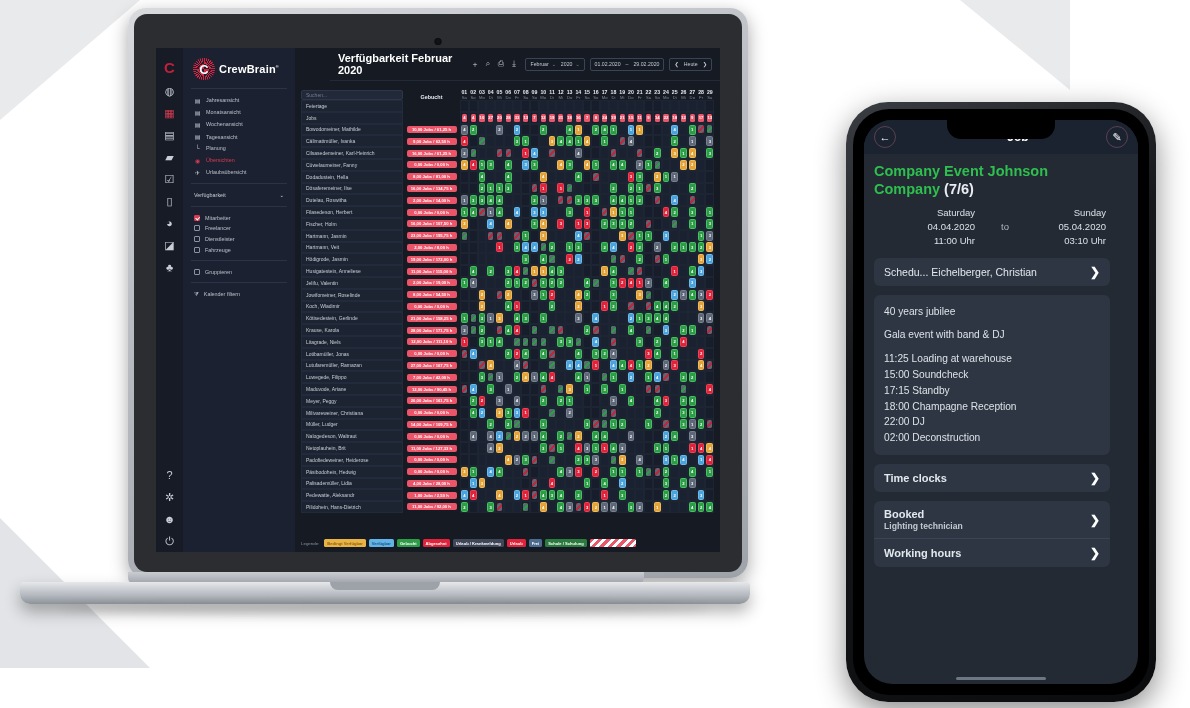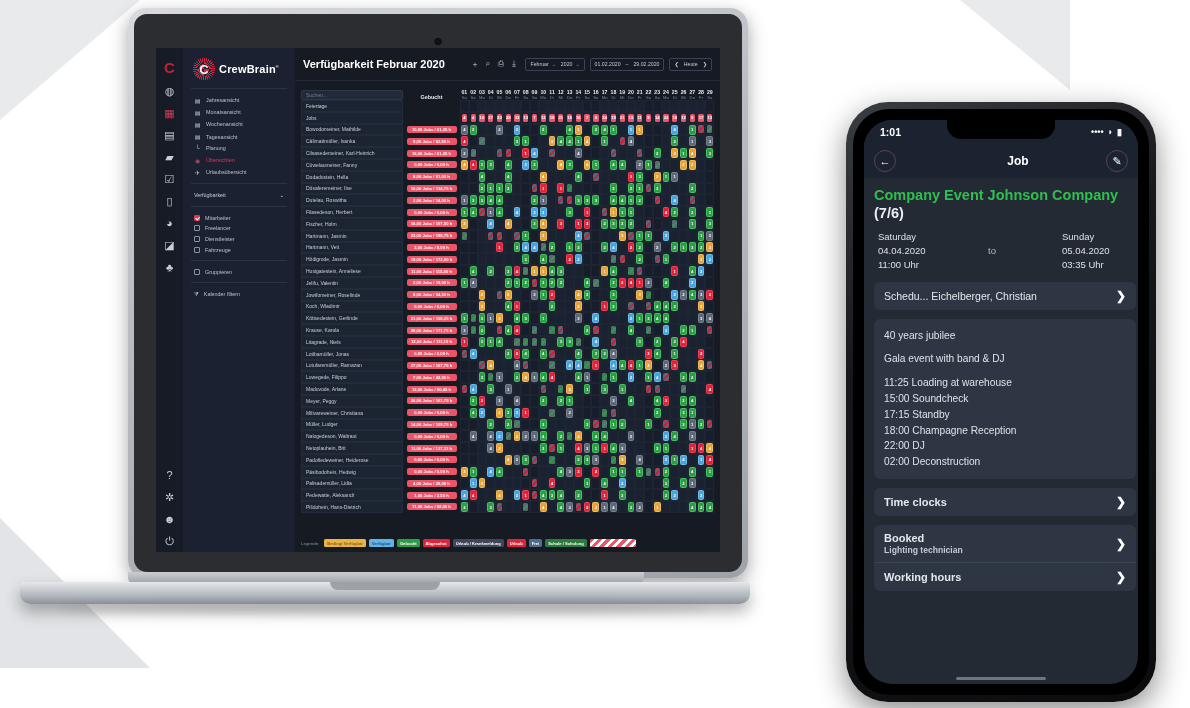--- a/index.html
+++ b/index.html
@@ -43,21 +43,21 @@
   .nav-item{display:flex;align-items:center;gap:5px;padding:2.6px 3px;color:#b9c0cb;font-size:5.4px;}
   .nav-item .ni{width:7px;text-align:center;font-size:6px;color:#c3c9d3;}
   .nav-item.active,.nav-item.active .ni{color:#d63a52;}
   .sel{display:flex;align-items:center;justify-content:space-between;padding:3px 3px;color:#c6ccd6;font-size:5.4px;}
   .chk{display:flex;align-items:center;gap:5px;padding:2.4px 3px;font-size:5.4px;color:#b9c0cb;}
   .box{width:6px;height:6px;border:1px solid #8b93a1;border-radius:1px;display:inline-block;box-sizing:border-box;}
   .box.on{background:#d63a52;border-color:#d63a52;position:relative;}
   .box.on:after{content:"";position:absolute;left:1.4px;top:.3px;width:2px;height:3.4px;border:solid #fff;border-width:0 1px 1px 0;transform:rotate(42deg);}
 
   .main{flex:1;display:flex;flex-direction:column;min-width:0;background:#151a23;}
-  .topbar{height:27px;display:flex;align-items:center;padding:16px 8px;box-sizing:border-box;border-bottom:1px solid #222a38;}
+  .topbar{height:27px;display:flex;align-items:center;padding:16px 8px;box-sizing:border-box;border-bottom:1px solid #222a38;margin-left:35px;}
   .title{color:#fff;font-size:11px;font-weight:bold;flex:1;}
   .tb-ico{width:13px;text-align:center;color:#cdd3dc;font-size:8px;}
   .ctl{border:1px solid #3a4459;border-radius:2px;height:11px;display:flex;align-items:center;padding:0 4px;gap:5px;color:#c4cad4;font-size:5.2px;margin-left:5px;}
   .ctl .cv{display:flex;align-items:center;gap:3px;}
   .ctl .car{font-size:5px;color:#8d96a5;}
 
   .gridwrap{flex:1;display:flex;flex-direction:column;overflow:hidden;padding:3px 6px 0 6px;}
   .ghead{display:flex;align-items:flex-end;height:16px;}
   .search{width:102px;flex:0 0 102px;height:10px;background:#222938;border:1px solid #2e3749;border-radius:2px;color:#747e8e;font-size:5px;display:flex;align-items:center;padding-left:4px;box-sizing:border-box;}
   .gb-head{width:57px;flex:0 0 57px;text-align:center;color:#e4e8ee;font-size:5.4px;font-weight:bold;}
@@ -101,24 +101,24 @@
   #phone{position:absolute;left:846px;top:102px;width:310px;height:600px;}
   .ph-body{position:absolute;inset:0;background:linear-gradient(150deg,#3a3d42,#17181b 35%,#0b0c0e);border-radius:42px;box-shadow:0 10px 30px rgba(0,0,0,.45);}
   .ph-bez{position:absolute;left:7px;top:7px;right:7px;bottom:7px;background:#000;border-radius:36px;}
   .ph-screen{position:absolute;left:11px;top:11px;right:11px;bottom:11px;background:#232a33;border-radius:28px;overflow:hidden;color:#e8ecf1;}
   .notch{position:absolute;left:50%;top:0;transform:translateX(-50%);width:108px;height:19px;background:#000;border-radius:0 0 14px 14px;z-index:5;}
   .statusbar{height:24px;display:flex;align-items:center;justify-content:space-between;padding:0 16px;font-size:10.5px;font-weight:bold;background:#1b2330;color:#fff;}
   .sb-right{display:flex;align-items:center;gap:4px;font-size:9px;}
   .ph-head{height:34px;background:#1b2330;display:flex;align-items:center;justify-content:space-between;padding:0 10px;}
   .circ{width:20px;height:20px;border-radius:50%;border:1px solid #5b4150;display:flex;align-items:center;justify-content:center;color:#fff;font-size:11px;}
   .ph-title{font-size:12px;font-weight:bold;color:#fff;margin-left:34px;}
-  .ph-body-area{padding:8px 2px 0 10px;}
+  .ph-body-area{padding:8px 28px 0 10px;}
   .job-title{font-size:14.5px;font-weight:bold;color:#2fbf4f;line-height:1.25;}
   .job-title .cnt{color:#e9edf2;}
-  .dates{display:flex;align-items:center;justify-content:space-between;margin:8px 4px 10px 4px;font-size:9.5px;color:#dbe0e7;text-align:left;gap:40px;}
+  .dates{display:flex;align-items:center;justify-content:space-between;margin:8px 4px 10px 4px;font-size:9.5px;color:#dbe0e7;text-align:right;}
   .dates .dcol{flex:1;line-height:1.45;}
   .dates .dto{width:34px;color:#aeb6c1;}
   .card{background:#2d3642;border-radius:6px;margin-bottom:9px;overflow:hidden;}
   .crow{padding:7px 10px;font-size:10.5px;color:#e3e8ee;display:flex;align-items:center;justify-content:space-between;}
   .crow.center{justify-content:center;}
   .crow+.crow{border-top:1px solid #3a4452;justify-content:space-between;}
   .chev{color:#fff;font-size:12px;font-weight:bold;}
   .desc{padding:9px 10px;font-size:10.2px;line-height:1.55;color:#dde2e9;}
   .desc .gap{height:8px;}
   .crow .sub{font-size:8.6px;color:#c2c9d2;font-weight:bold;margin-top:1px;}
@@ -2791,49 +2791,41 @@
     <div class="deck-notch"></div>
     <div class="deck-shadow"></div>
   </div>
 </div>
 
 <div id="phone">
   <div class="ph-body">
     <div class="ph-bez">
       <div class="ph-screen">
         <div class="notch"></div>
-        <div class="statusbar">
-          <span>1:01</span>
-          <span class="sb-right">
-            <span>••••</span>
-            <span>◗</span>
-            <span>▮</span>
-          </span>
-        </div>
         <div class="ph-head">
           <div class="circ">←</div>
           <div class="ph-title">Job</div>
           <div class="circ">✎</div>
         </div>
         <div class="ph-body-area">
           <div class="job-title">
             <span>Company Event Johnson Company</span>
             <span class="cnt">(7/6)</span>
           </div>
           <div class="dates">
             <div class="dcol">
               <div>Saturday</div>
               <div>04.04.2020</div>
               <div>11:00 Uhr</div>
             </div>
             <div class="dto">to</div>
             <div class="dcol">
               <div>Sunday</div>
               <div>05.04.2020</div>
-              <div>03:35 Uhr</div>
+              <div>03:10 Uhr</div>
             </div>
           </div>
 
           <div class="card">
             <div class="crow">
               <span><span>Schedu...</span> <span>Eichelberger, Christian</span></span>
               <span class="chev">❯</span>
             </div>
           </div>
 

